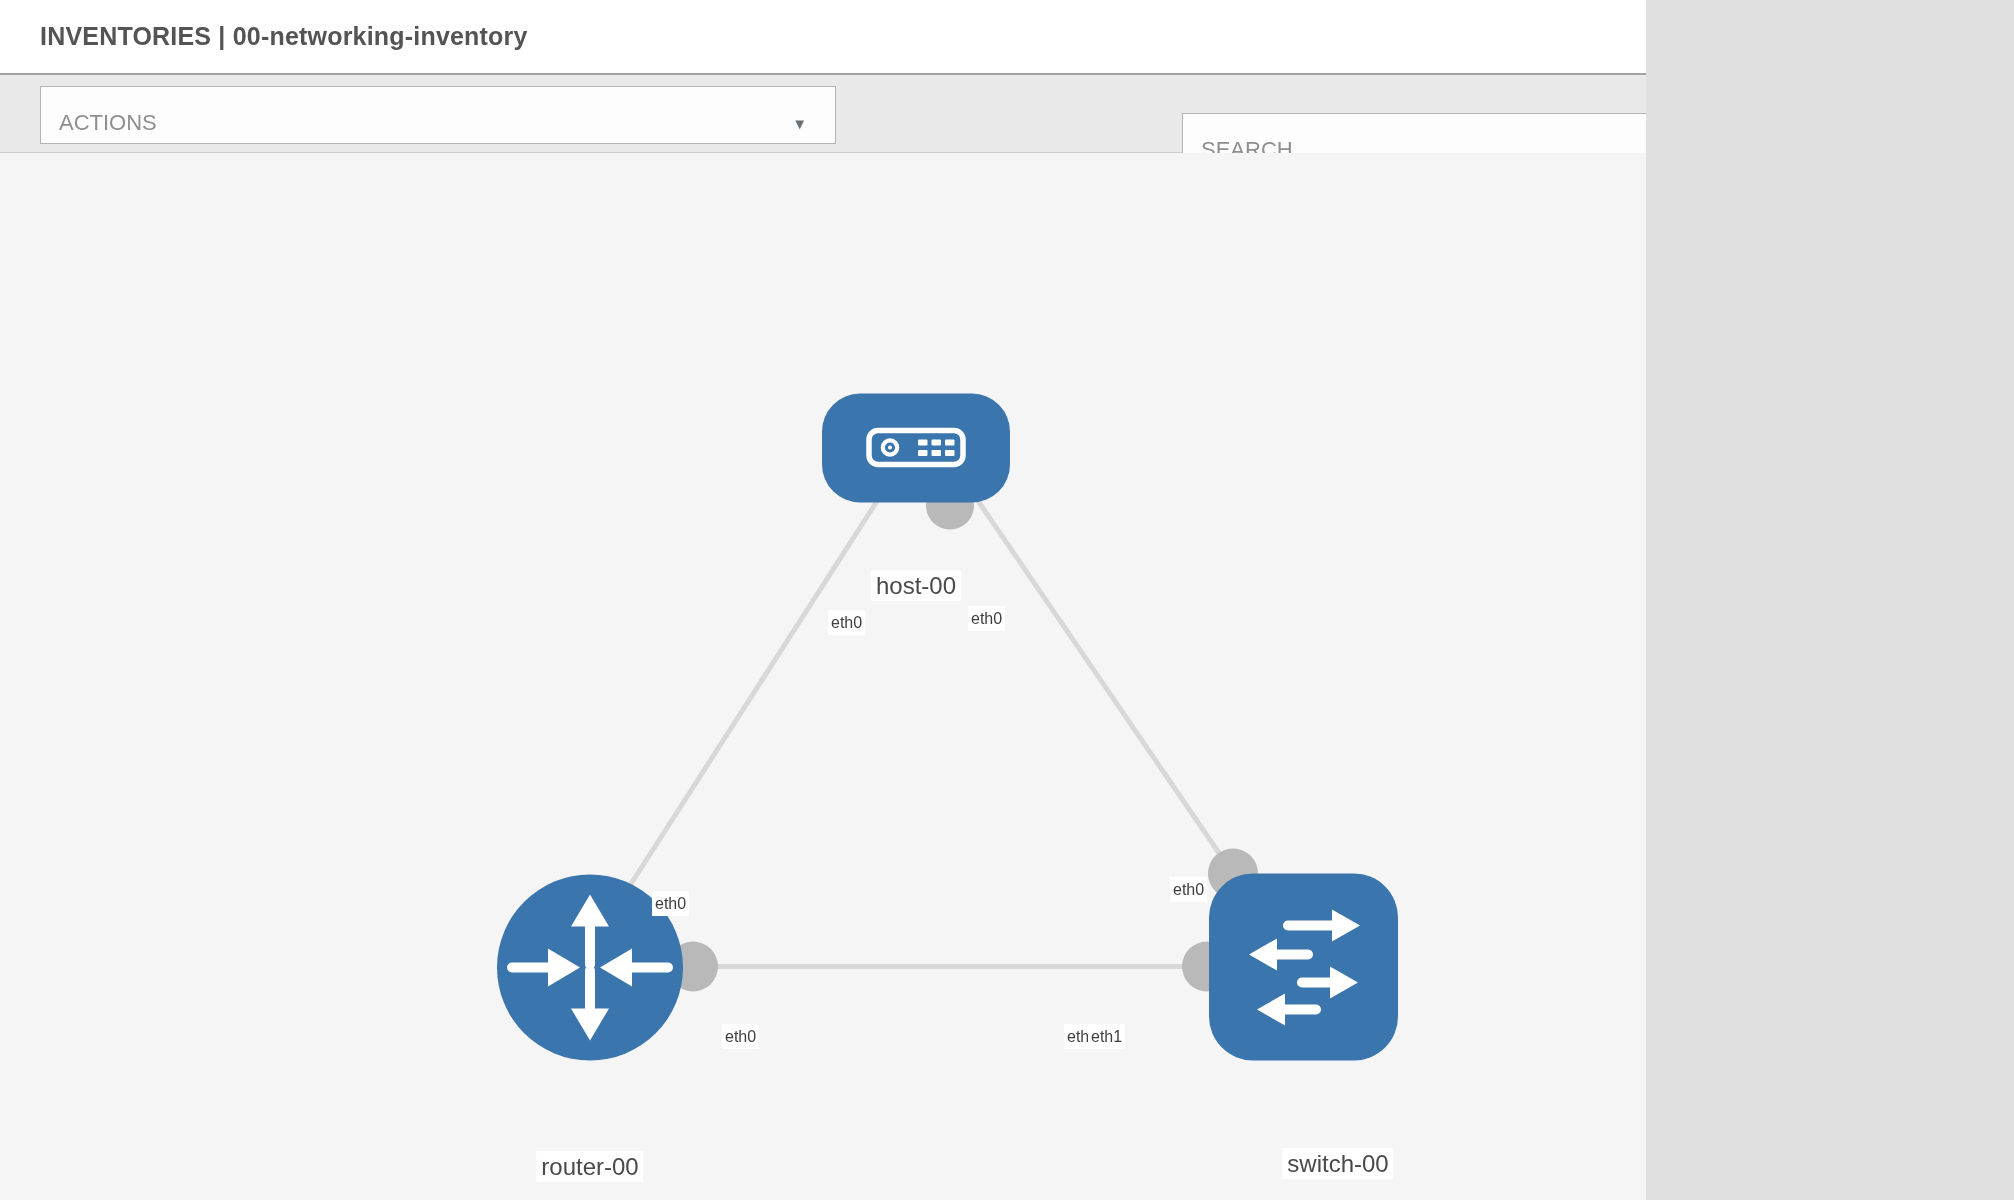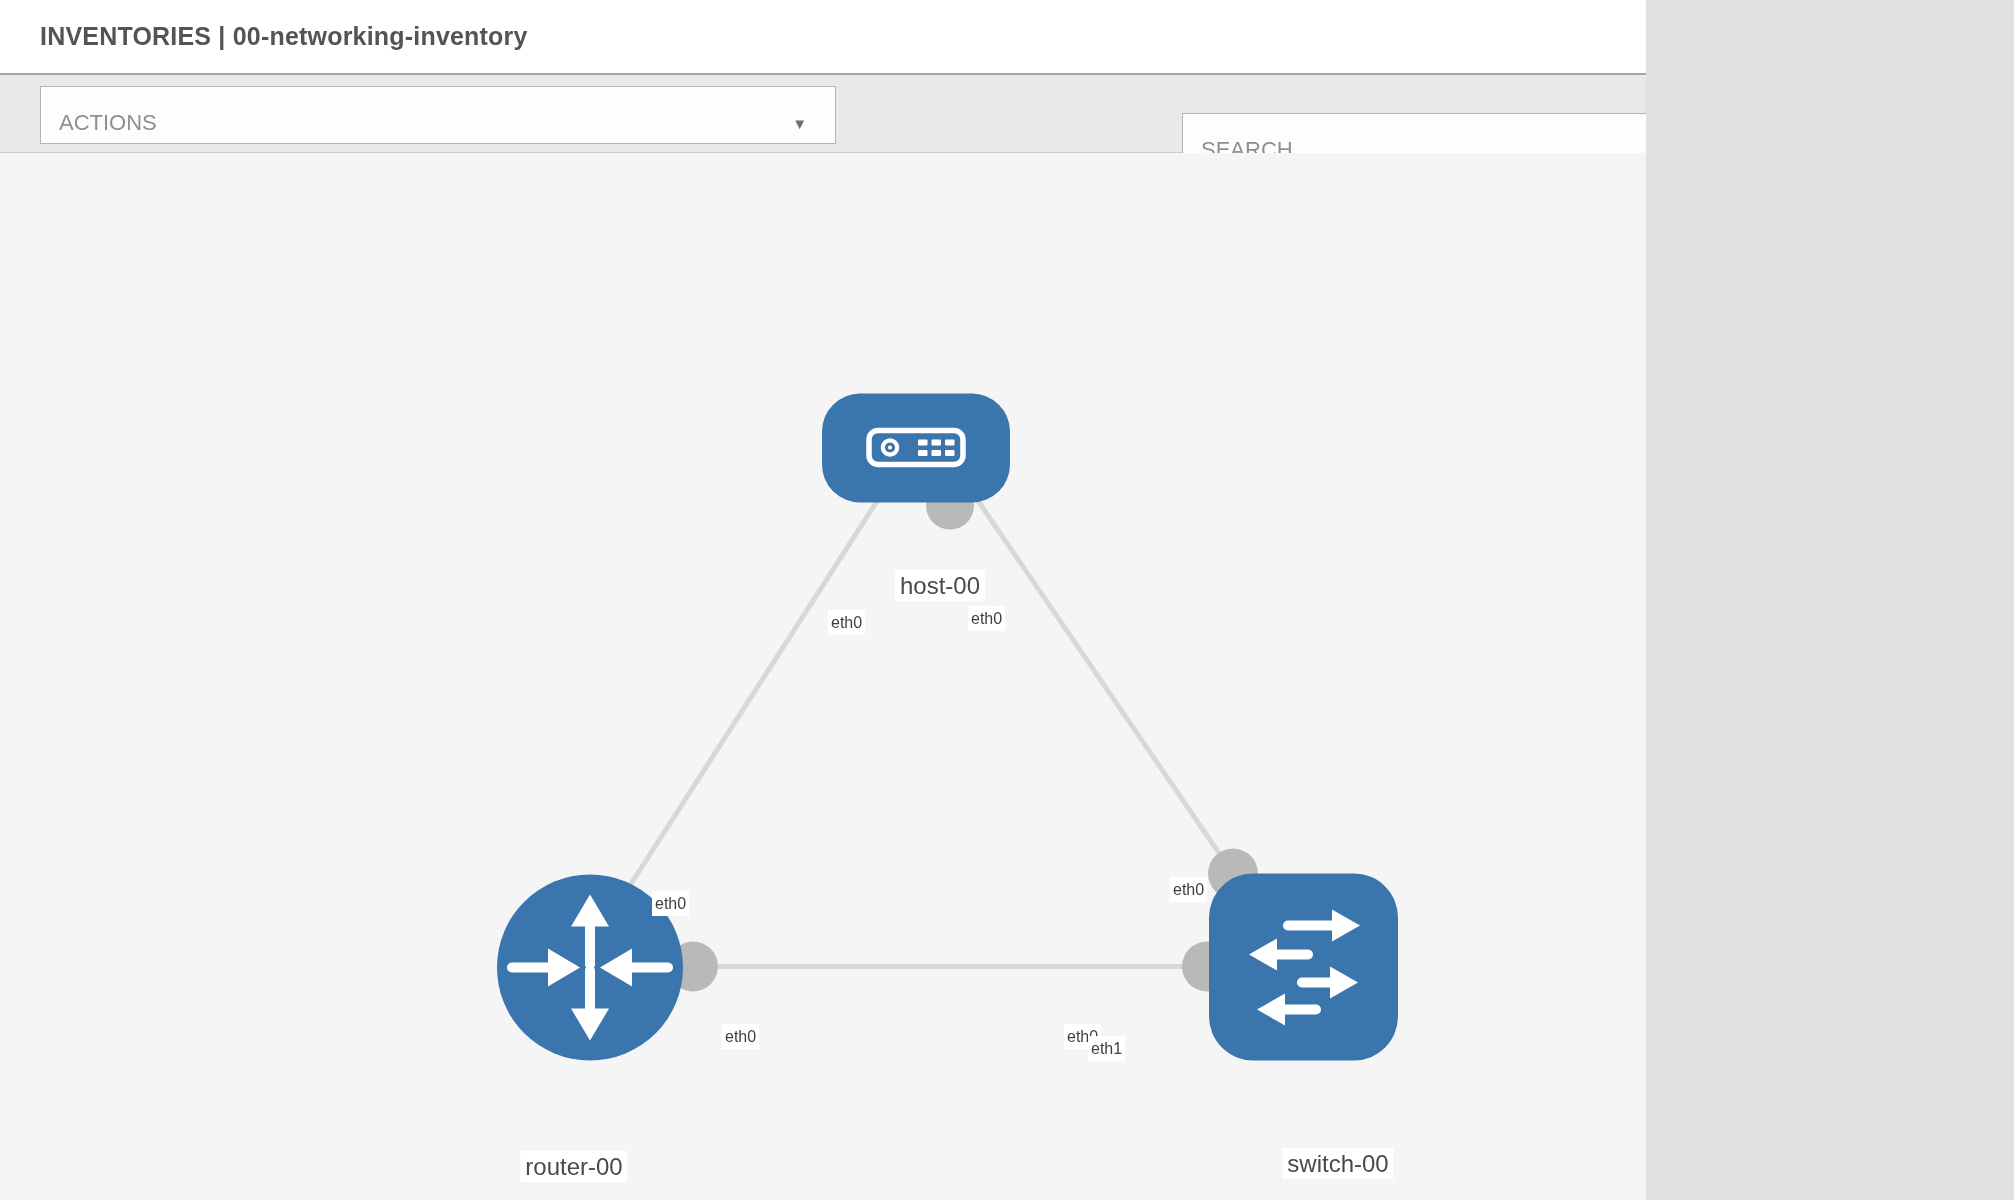--- a/index.html
+++ b/index.html
@@ -153,26 +153,26 @@
           <line x1="1273" y1="878" x2="1308" y2="878"></line>
           <polygon points="1249,878 1277,862 1277,894" stroke="none"></polygon>
           <line x1="1302" y1="906" x2="1332" y2="906"></line>
           <polygon points="1358,906 1330,890 1330,922" stroke="none"></polygon>
           <line x1="1281" y1="933" x2="1316" y2="933"></line>
           <polygon points="1257,933 1285,917 1285,949" stroke="none"></polygon>
         </g>
       </g>
     </svg>
 
-    <div class="node-chip" style="left:916px; top:417px;margin-left:24px;">host-00</div>
-    <div class="node-chip" style="left:574px; top:998px;">router-00</div>
+    <div class="node-chip" style="left:916px; top:417px;">host-00</div>
+    <div class="node-chip" style="left:590px; top:998px;">router-00</div>
     <div class="node-chip" style="left:1338px; top:995px;">switch-00</div>
 
     <div class="if-chip" style="left:828px; top:457px;">eth0</div>
     <div class="if-chip" style="left:968px; top:453px;">eth0</div>
     <div class="if-chip" style="left:652px; top:738px;">eth0</div>
     <div class="if-chip" style="left:1170px; top:724px;">eth0</div>
     <div class="if-chip" style="left:722px; top:871px;">eth0</div>
     <div class="if-chip" style="left:1064px; top:871px;">eth0</div>
-    <div class="if-chip" style="left:1088px; top:871px;margin-top:12px;">eth1</div>
+    <div class="if-chip" style="left:1088px; top:871px;">eth1</div>
 
   </div>
 </div>
 
 </body></html>

